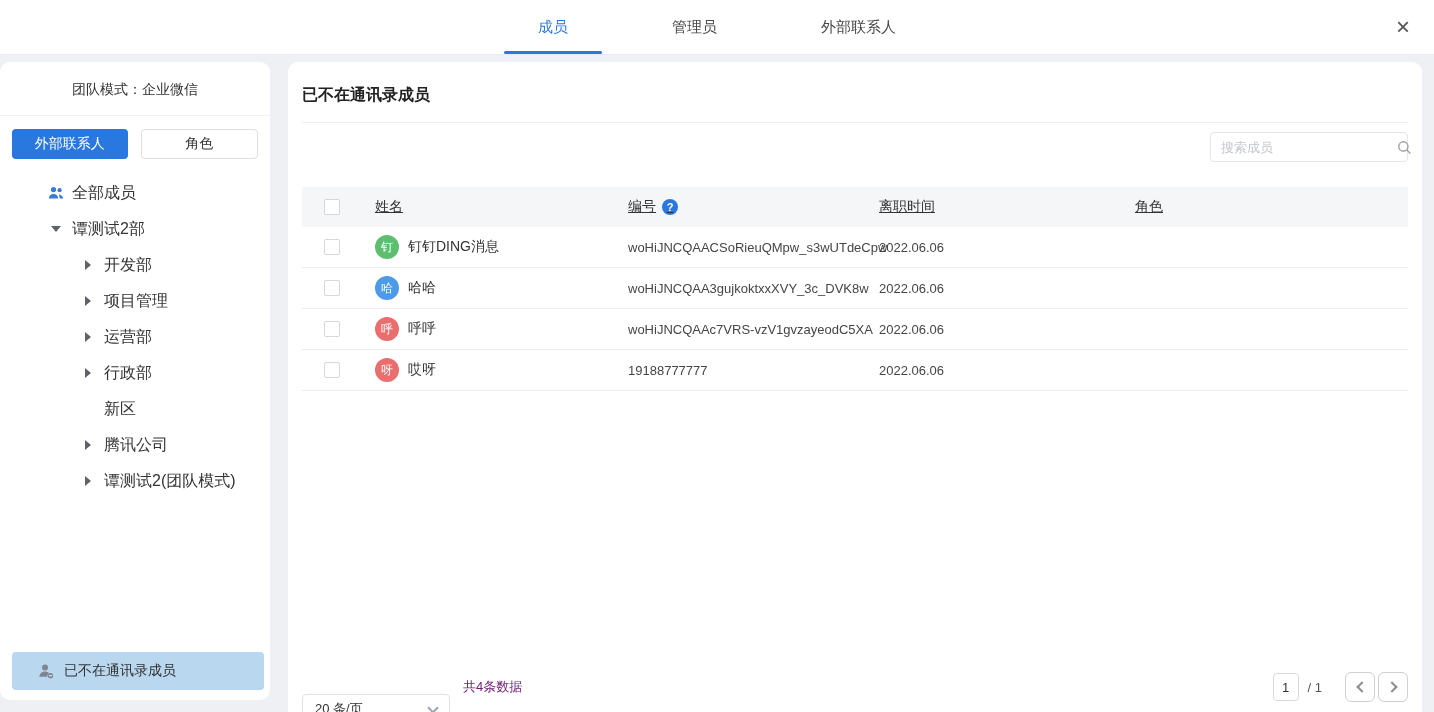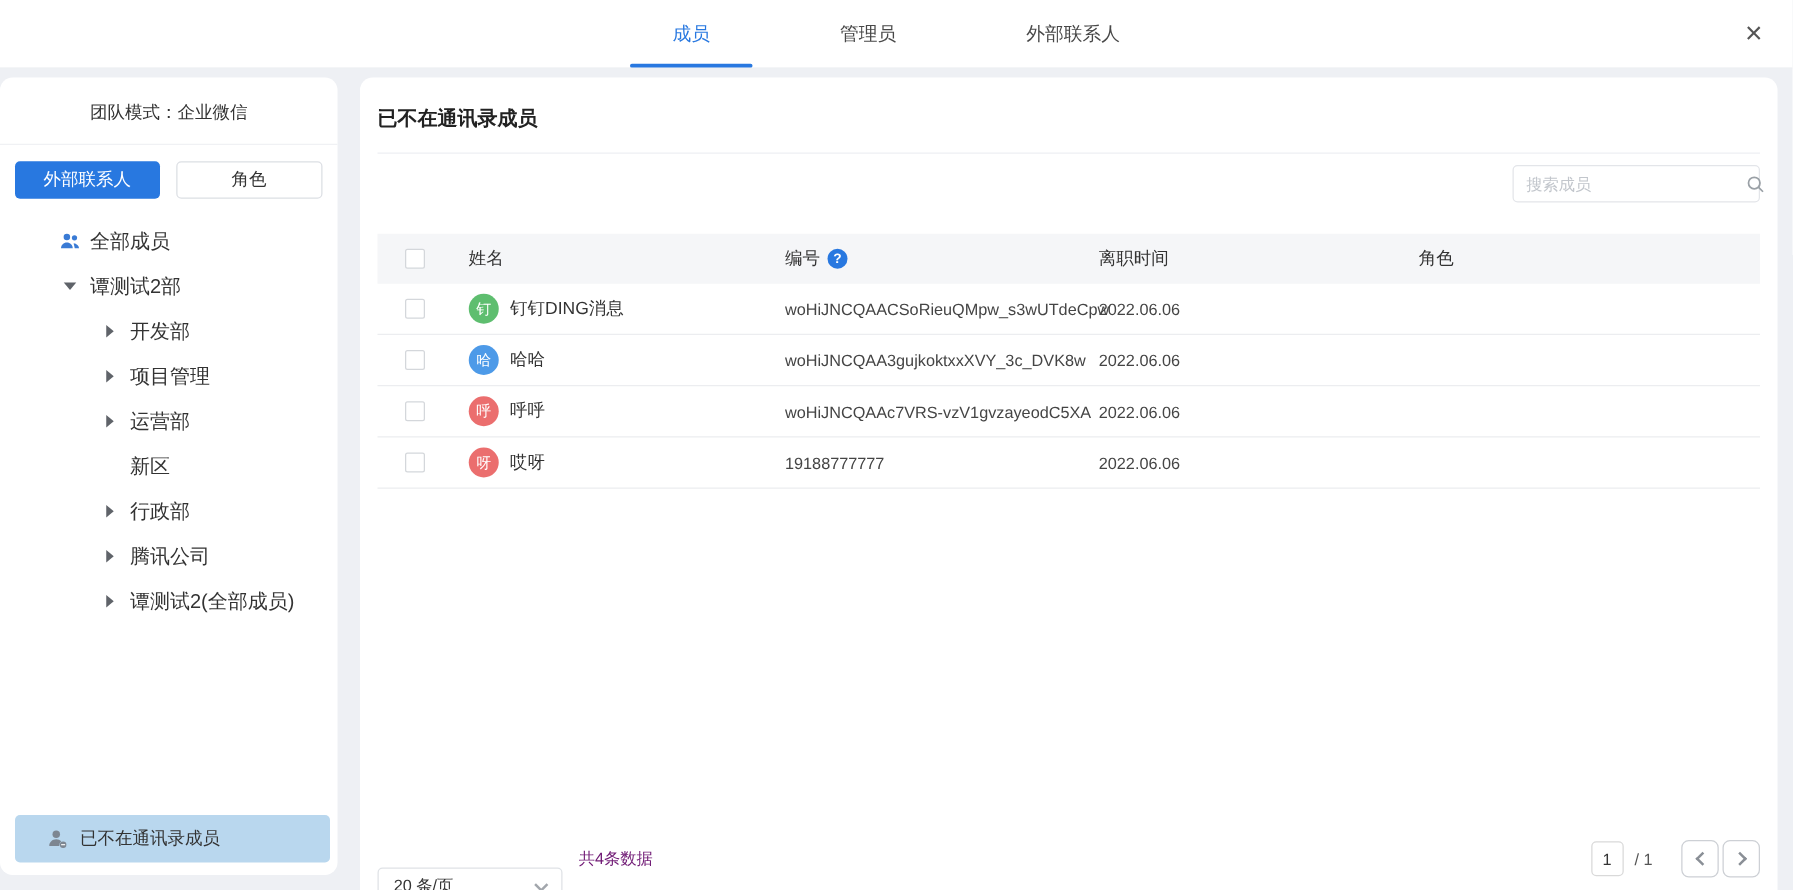--- a/index.html
+++ b/index.html
@@ -93,21 +93,21 @@
   .t-row { height:41px; border-bottom:1px solid #ecedf0; font-size:13px; color:#454545; }
   .cell-check { padding-left:22px; }
   .checkbox {
     width:16px; height:16px; border:1px solid #d4d7db; border-radius:2px; background:#fff; cursor:pointer;
   }
   .name-cell { display:flex; align-items:center; font-size:14px; color:#333; }
   .avatar {
     width:24px; height:24px; border-radius:50%; color:#fff; font-size:12px;
     display:flex; align-items:center; justify-content:center; margin-right:9px; flex:none;
   }
-  .col-head { display:flex; align-items:center; }
+  .col-head { display:flex; align-items:center;text-decoration:underline; }
   .help-icon {
     width:16px; height:16px; border-radius:50%; background:#2878e0; color:#fff;
     font-size:11px; font-weight:bold; display:flex; align-items:center; justify-content:center;
     margin-left:6px; cursor:pointer;
   }
 
   
   .footer {
     position:absolute; left:14px; right:14px; bottom:10px; height:30px;
     display:flex; align-items:center;
@@ -183,40 +183,40 @@
         </span>
       <span>项目管理</span>
     </div>
     <div class="tree-item lvl1">
       <span class="tw">
           <span class="caret-right"></span>
         </span>
       <span>运营部</span>
     </div>
     <div class="tree-item lvl1">
+      <span class="tw">
+          <span class="caret-right"></span>
+        </span>
+      <span>行政部</span>
+    </div>
+    <div class="tree-item lvl1">
       <span class="tw"></span>
       <span>新区</span>
     </div>
     <div class="tree-item lvl1">
       <span class="tw">
           <span class="caret-right"></span>
         </span>
-      <span>行政部</span>
-    </div>
-    <div class="tree-item lvl1">
-      <span class="tw">
-          <span class="caret-right"></span>
-        </span>
       <span>腾讯公司</span>
     </div>
     <div class="tree-item lvl1">
       <span class="tw">
           <span class="caret-right"></span>
         </span>
-      <span>谭测试2(全部成员)</span>
+      <span>谭测试2(团队模式)</span>
     </div>
   </div>
 
   <div class="bottom-item">
     <span class="icon-wrap">
       <svg width="16" height="16" viewBox="0 0 16 16" fill="#7d8691">
         <circle cx="7" cy="4.4" r="3"></circle>
         <path d="M1.4 13.8c0-3.1 2.5-5.4 5.6-5.4 1.6 0 3 0.6 4 1.6a4 4 0 0 0-1.6 3.8z"></path>
         <circle cx="12.5" cy="12.7" r="2.6"></circle>
         <rect x="10.9" y="12.3" width="3.2" height="0.9" fill="#fff"></rect>

